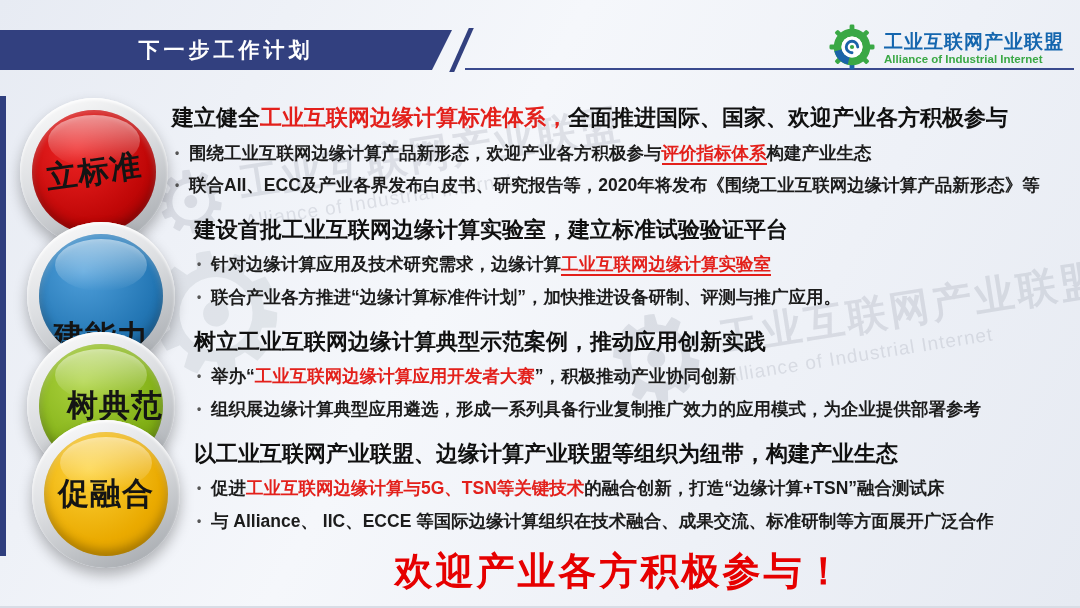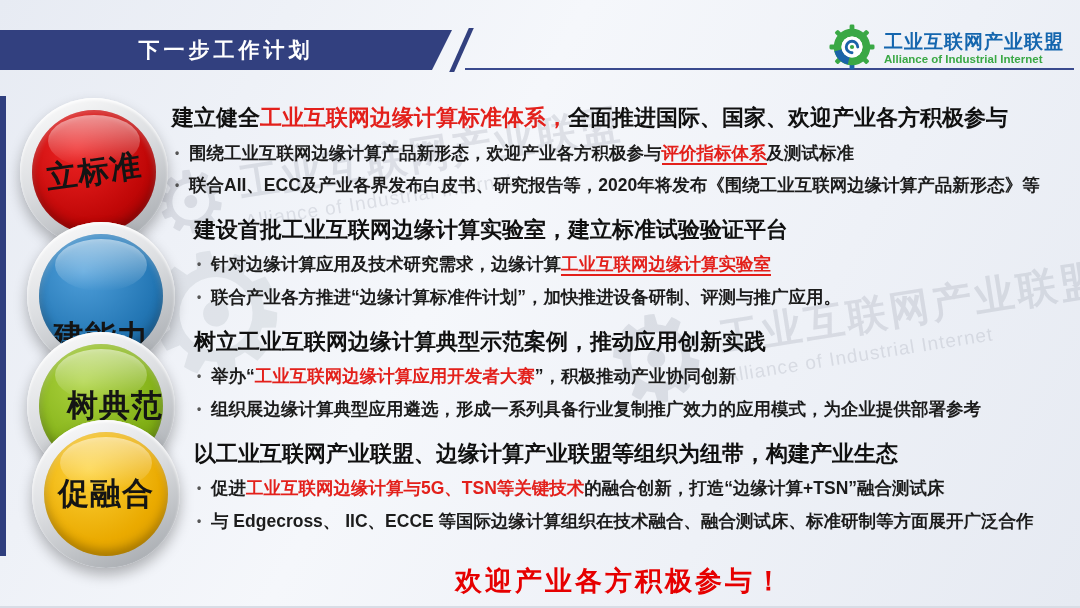--- a/index.html
+++ b/index.html
@@ -57,21 +57,21 @@
   
   .content{position:absolute;left:172px;top:104px;width:898px;z-index:2;}
   .sec + .sec{margin-top:18px;margin-left:22px;}
   .sec-h{font-size:22px;line-height:1.3;font-weight:bold;color:#101010;}
   .bullet{position:relative;padding-left:17px;font-size:17.5px;line-height:1.35;
     color:#1c1c1c;font-weight:600;margin-top:9px;}
   .bullet::before{content:"•";position:absolute;left:3px;top:3px;font-size:12px;color:#555;}
   .red{color:#e3201b;}
   .red-u{color:#e3201b;border-bottom:2px solid #e3201b;}
   .footer{position:absolute;left:170px;right:10px;top:546px;text-align:center;z-index:2;
-    font-size:27px;font-weight:bold;color:#e60000;letter-spacing:3px;margin-top:17px;}
+    font-size:38px;font-weight:bold;color:#e60000;letter-spacing:3px;}
 </style>
 </head>
 <body>
 
 <div class="slide">
 
   <div class="banner">
     <span>下一步工作计划</span>
   </div>
   <div class="banner-slash"></div>
@@ -139,39 +139,39 @@
   <div class="badge b4 c-gold">
     <div class="inner">
         <span class="lbl">促融合</span>
       </div>
   </div>
 
   <div class="content">
 
     <div class="sec">
       <div class="sec-h"><span>建立健全</span><span class="red">工业互联网边缘计算标准体系，</span><span>全面推进国际、国家、欢迎产业各方积极参与</span></div>
-      <div class="bullet"><span>围绕工业互联网边缘计算产品新形态，欢迎产业各方积极参与</span><span class="red-u">评价指标体系</span><span>及测试标准</span></div>
+      <div class="bullet"><span>围绕工业互联网边缘计算产品新形态，欢迎产业各方积极参与</span><span class="red-u">评价指标体系</span><span>构建产业生态</span></div>
       <div class="bullet"><span>联合AII、ECC及产业各界发布白皮书、研究报告等，2020年将发布《围绕工业互联网边缘计算产品新形态》等</span></div>
     </div>
 
     <div class="sec">
       <div class="sec-h"><span>建设首批工业互联网边缘计算实验室，建立标准试验验证平台</span></div>
       <div class="bullet"><span>针对边缘计算应用及技术研究需求，边缘计算</span><span class="red-u">工业互联网边缘计算实验室</span></div>
       <div class="bullet"><span>联合产业各方推进“边缘计算标准件计划”，加快推进设备研制、评测与推广应用。</span></div>
     </div>
 
     <div class="sec">
       <div class="sec-h"><span>树立工业互联网边缘计算典型示范案例，推动应用创新实践</span></div>
       <div class="bullet"><span>举办“</span><span class="red">工业互联网边缘计算应用开发者大赛</span><span>”，积极推动产业协同创新</span></div>
       <div class="bullet"><span>组织展边缘计算典型应用遴选，形成一系列具备行业复制推广效力的应用模式，为企业提供部署参考</span></div>
     </div>
 
     <div class="sec">
       <div class="sec-h"><span>以工业互联网产业联盟、边缘计算产业联盟等组织为纽带，构建产业生态</span></div>
       <div class="bullet"><span>促进</span><span class="red">工业互联网边缘计算与5G、TSN等关键技术</span><span>的融合创新，打造“边缘计算+TSN”融合测试床</span></div>
-      <div class="bullet"><span>与 Edgecross、 IIC、ECCE 等国际边缘计算组织在技术融合、融合测试床、标准研制等方面展开广泛合作</span></div>
+      <div class="bullet"><span>与 Alliance、 IIC、ECCE 等国际边缘计算组织在技术融合、成果交流、标准研制等方面展开广泛合作</span></div>
     </div>
 
   </div>
 
   <div class="footer">欢迎产业各方积极参与！</div>
 
 </div>
 
 </body></html>

